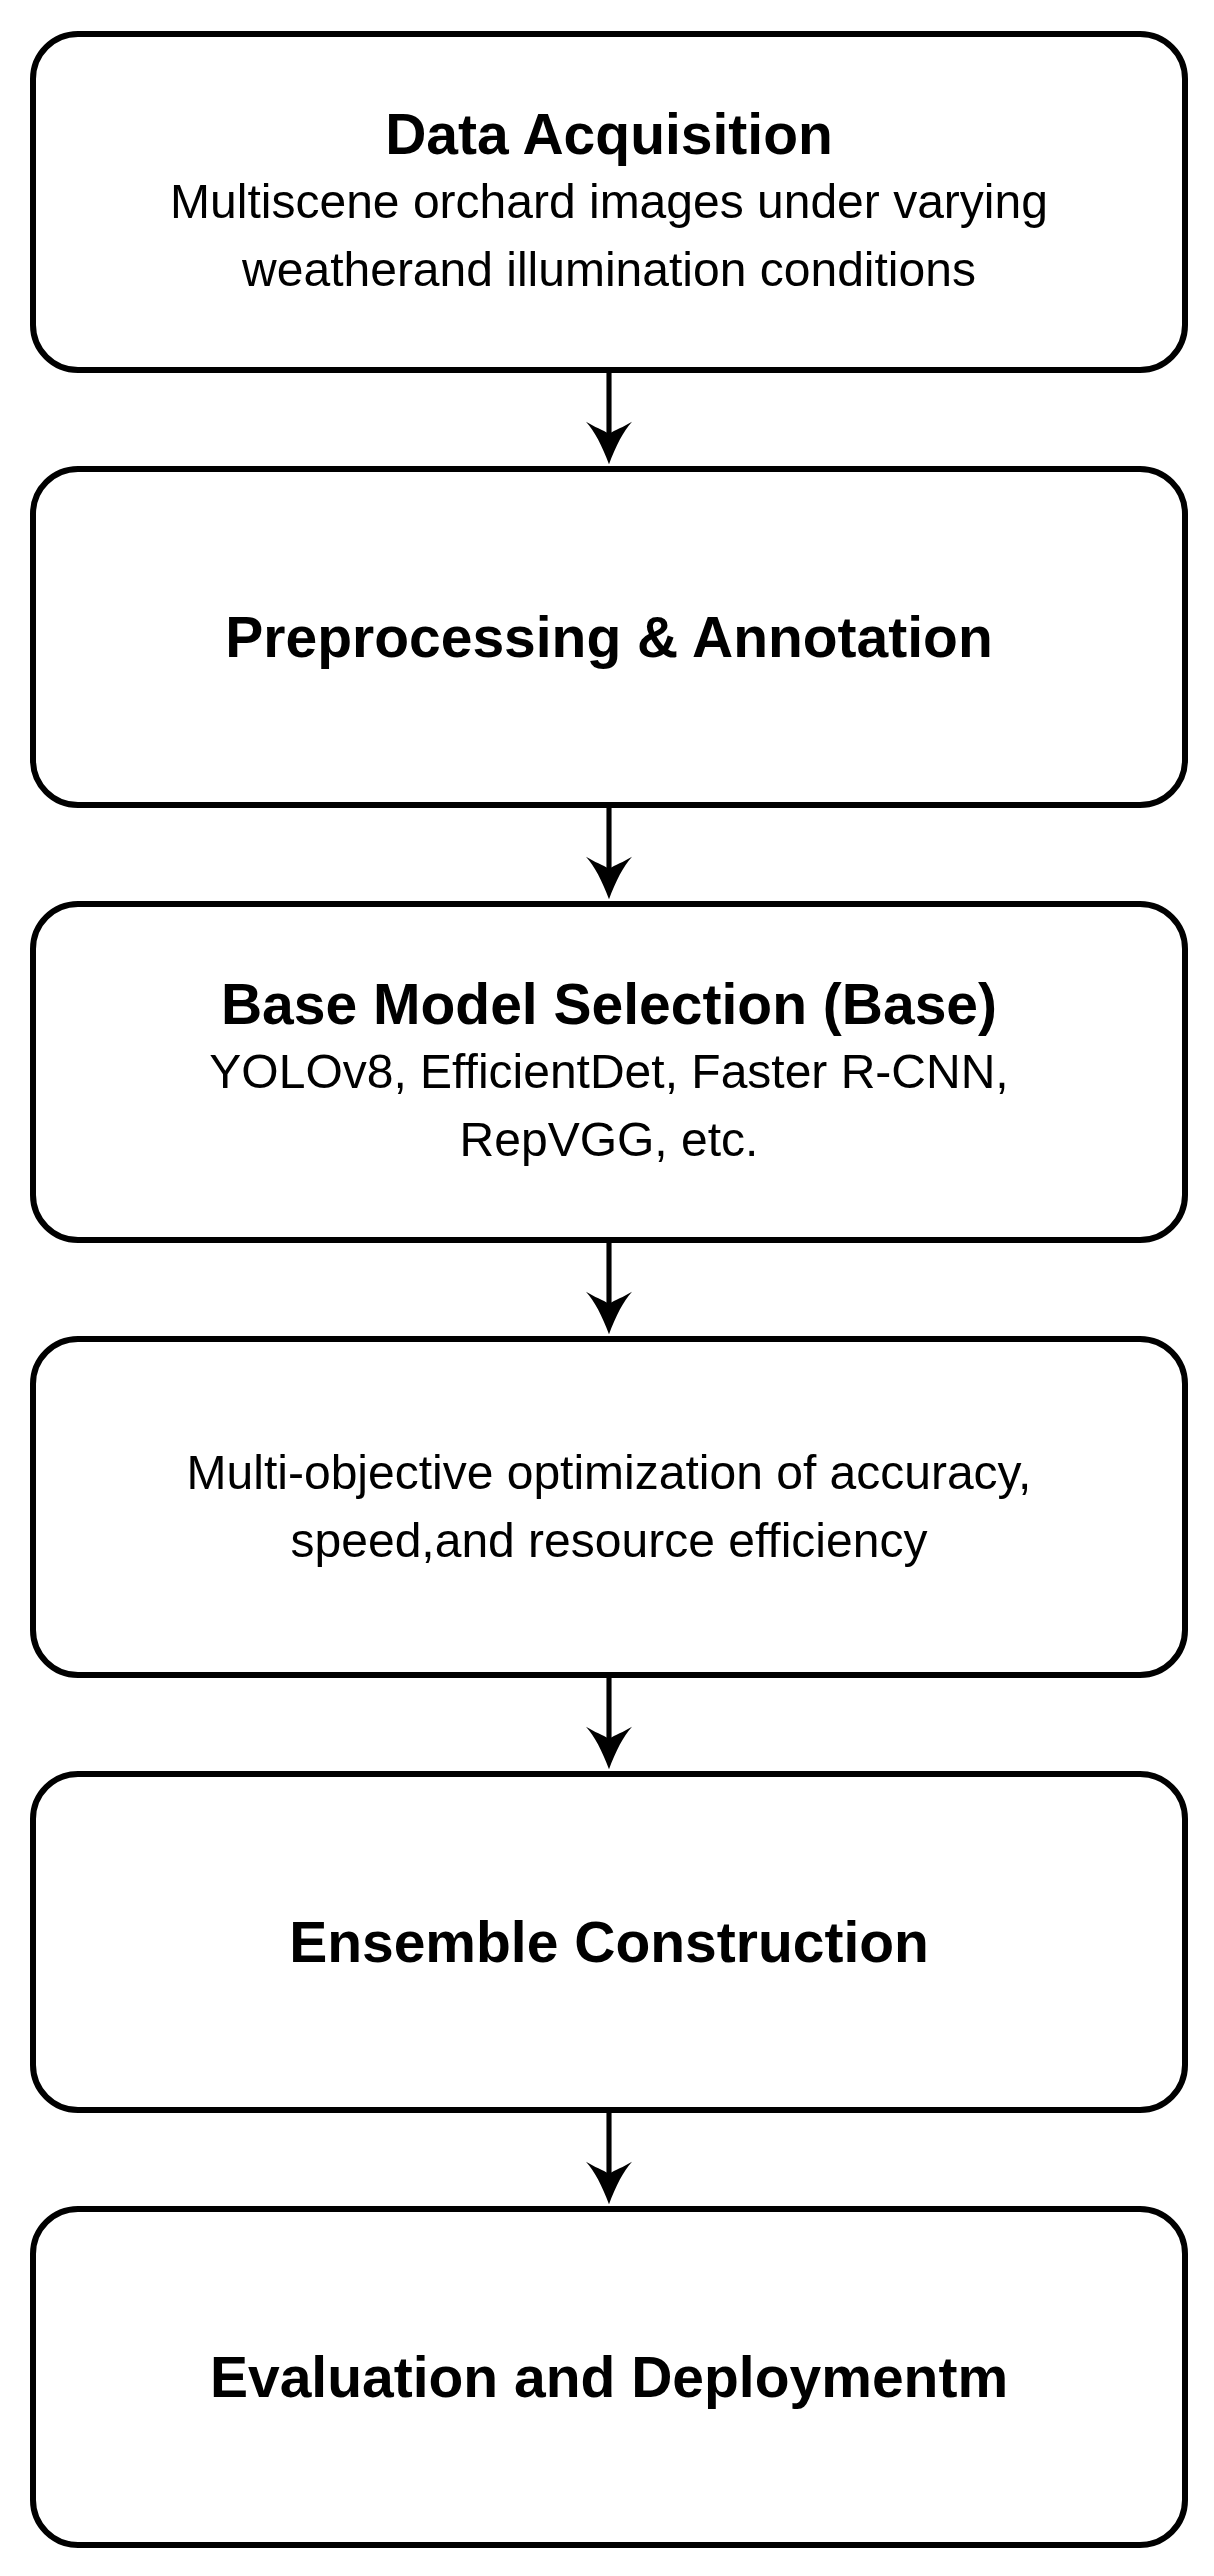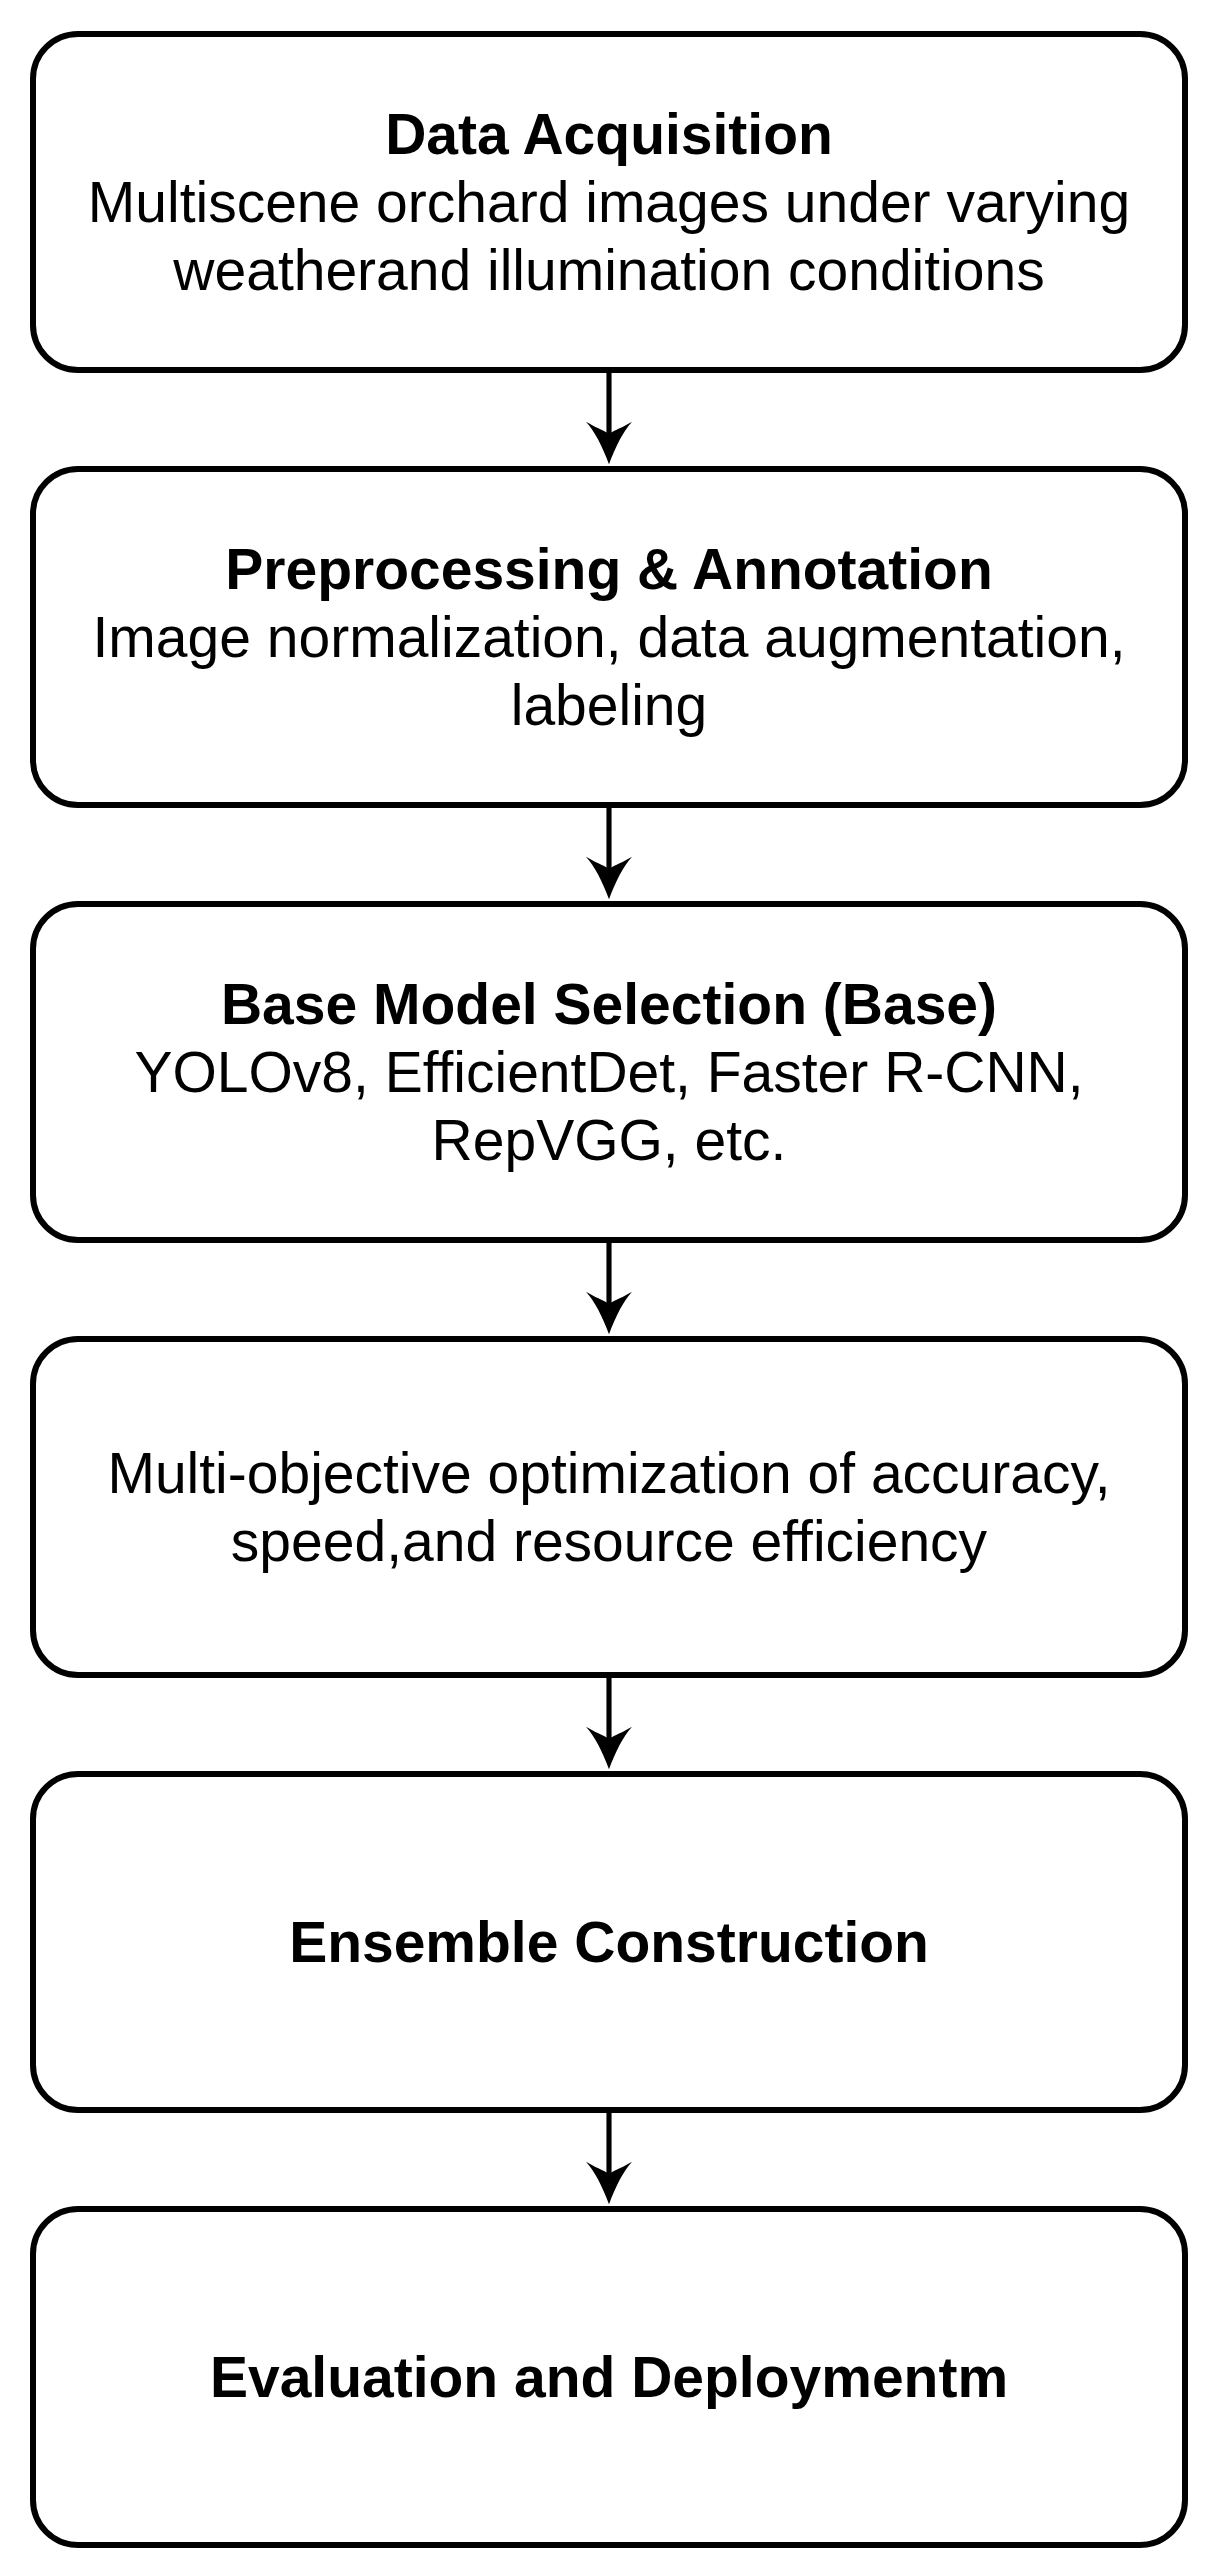--- a/index.html
+++ b/index.html
@@ -35,21 +35,21 @@
   }
   .box-title {
     margin: 0;
     font-size: 57px;
     font-weight: bold;
     line-height: 68px;
     white-space: pre-line;
   }
   .box-body {
     margin: 0;
-    font-size: 57px;
+    font-size: 48px;
     font-weight: normal;
     line-height: 68px;
     white-space: pre-line;
   }
   .arrow {
     flex: 0 0 auto;
     align-self: center;
     display: block;
   }
   .arrow .shaft { stroke: #000000; stroke-width: 6; }
@@ -66,22 +66,20 @@
 weatherand illumination conditions</p>
   </section>
 
   <svg class="arrow" width="60" height="93" viewBox="0 0 70 109" aria-hidden="true">
     <line class="shaft" x1="35" y1="0" x2="35" y2="72"></line>
     <path class="head" d="M35,107 C27,85 18,68 8,57 C18,63 28,67 35,71 C42,67 52,63 62,57 C52,68 43,85 35,107 Z"></path>
   </svg>
 
   <section class="box">
     <h2 class="box-title">Preprocessing &amp; Annotation</h2>
-    <p class="box-body">Image normalization, data augmentation,
-labeling</p>
   </section>
 
   <svg class="arrow" width="60" height="93" viewBox="0 0 70 109" aria-hidden="true">
     <line class="shaft" x1="35" y1="0" x2="35" y2="72"></line>
     <path class="head" d="M35,107 C27,85 18,68 8,57 C18,63 28,67 35,71 C42,67 52,63 62,57 C52,68 43,85 35,107 Z"></path>
   </svg>
 
   <section class="box">
     <h2 class="box-title">Base Model Selection (Base)</h2>
     <p class="box-body">YOLOv8, EfficientDet, Faster R-CNN,

